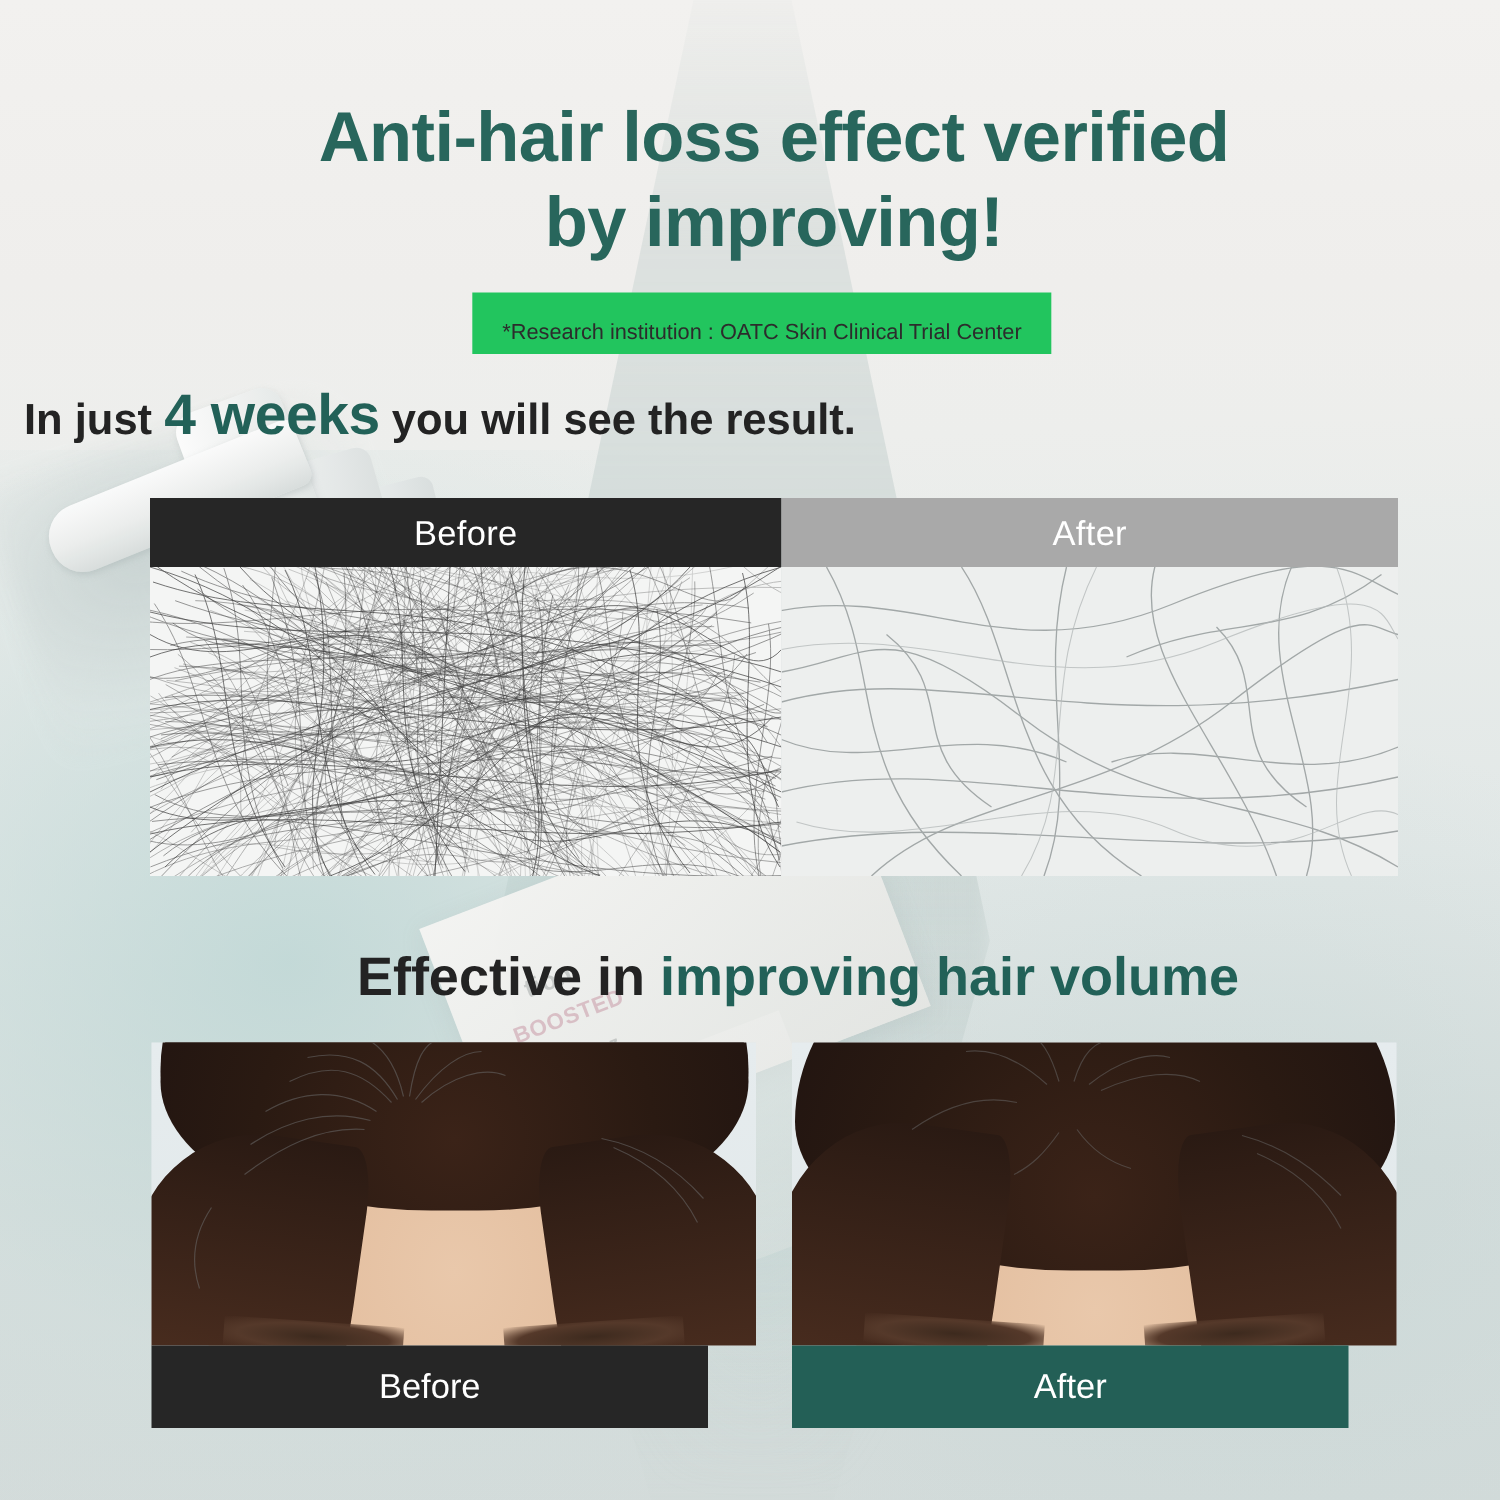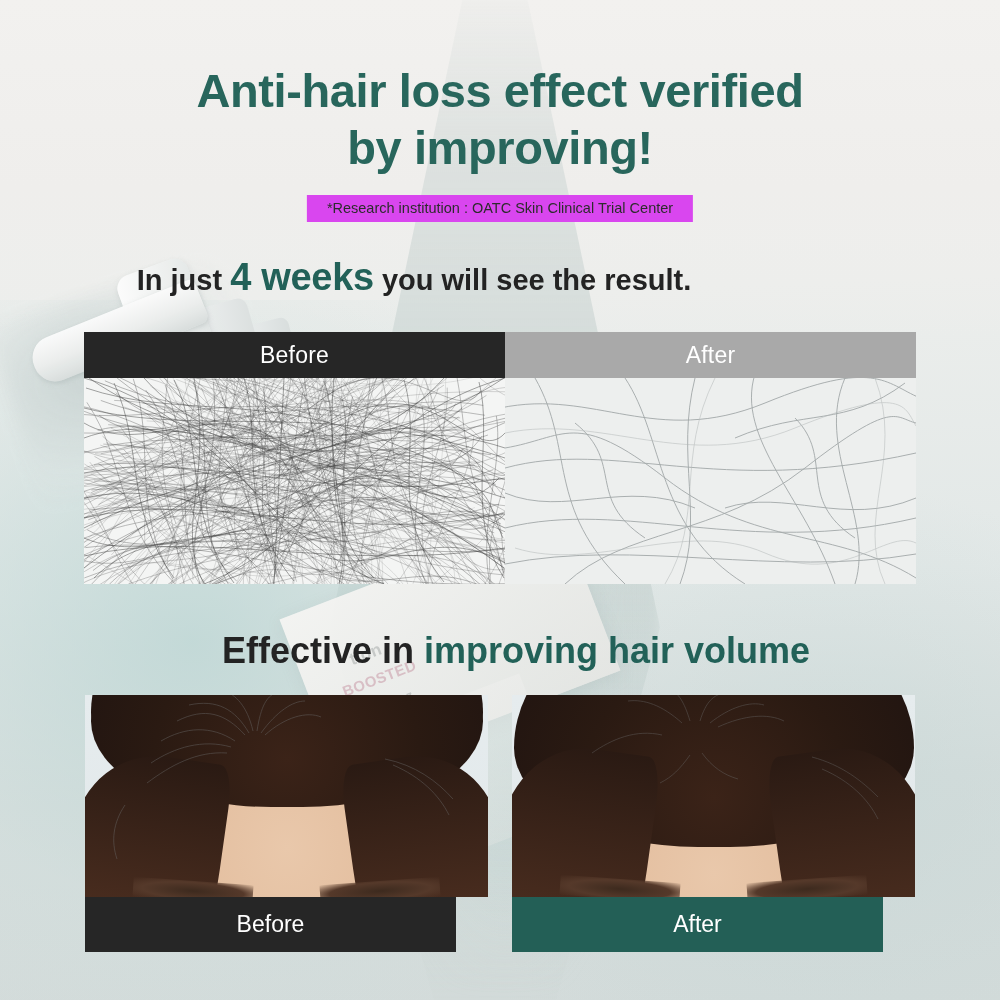--- a/index.html
+++ b/index.html
@@ -97,45 +97,45 @@
   .bg-card-txt .l1{ position:absolute; left:28px; top:6px; }
   .bg-card-txt .l2{ position:absolute; left:10px; top:34px; color:rgba(176,98,120,.33); font-size:15px; }
   .bg-card-txt .l3{ position:absolute; left:46px; top:62px; font-size:13px; }
   .bg-card2{
     position:absolute; left:430px; top:690px; width:120px; height:150px;
     background:linear-gradient(170deg, rgba(240,240,238,.55) 0%, rgba(225,228,226,.35) 100%);
     transform:rotate(-21deg);
   }
 
   
-  #content { position:absolute; inset:0; }
+  #content { position:absolute; inset:0;margin-left:16px; }
 
   .headline{
     position:absolute; left:0; top:62px; width:1000px;
     text-align:center;
     color:#28665c;
     font-size:47px;
     font-weight:bold;
     line-height:1.22;
     letter-spacing:-.4px;
   }
   .headline .l2{ display:block; }
 
   .source-chip{
     position:absolute; left:50%; transform:translateX(-50%); top:195px;
-    background:#d946ef;
-    padding:5px 20px 6px 20px;
+    background:#22c55e;
+    padding:19px 20px 6px 20px;
     color:#2c2c2c;
     font-size:14.5px;
     white-space:nowrap;
   }
 
   .subline{
     position:absolute; left:0; top:256px; width:828px;
-    text-align:center;
+    text-align:left;
     font-size:29px;
     font-weight:bold;
     color:#232323;
     white-space:nowrap;
   }
   .subline .hl{ color:#226158; font-size:38px; letter-spacing:-.3px; }
 
   
   .cmp1{ position:absolute; left:84px; top:332px; width:832px; height:252px; }
   .cmp1 .bar{ position:absolute; top:0; height:46px; color:#fff; font-size:23px;

